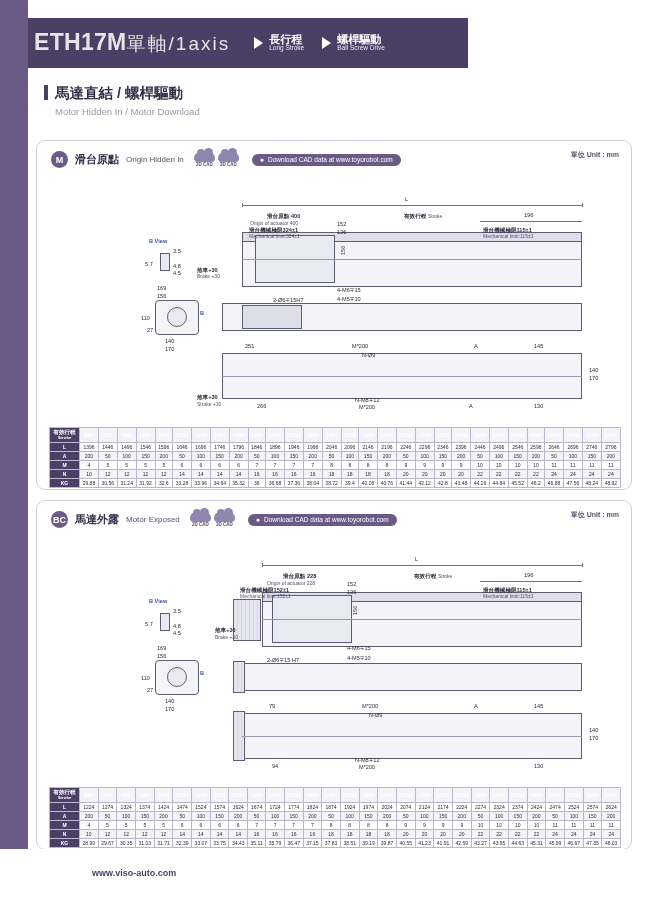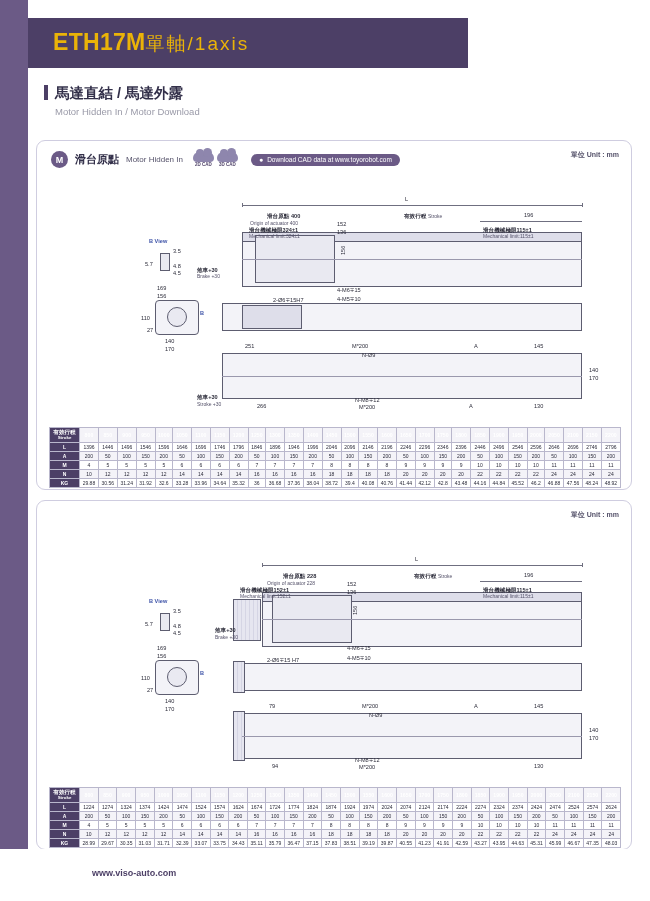--- a/index.html
+++ b/index.html
@@ -21,22 +21,22 @@
     position:absolute; left:0; bottom:0; width:28px; height:52px;
     background:#4a3f63;
   }
   
   .header {
     position:absolute; left:28px; top:18px; width:440px; height:50px;
     background:#4c3f66;
     display:flex; align-items:center;
   }
   .header .title {
-    color:#eab308; font-size:23px; font-weight:bold; letter-spacing:.3px;
-    margin-left:25px;
+    color:#e5e5e5; font-size:23px; font-weight:bold; letter-spacing:.3px;
+    margin-left:6px;
   }
   .header .title .sub { font-weight:normal; font-size:19px; letter-spacing:2px;}
   .hdr-feats { display:flex; align-items:center; margin-left:24px; gap:18px;}
   .feat { display:flex; align-items:center; gap:6px; color:#fff;}
   .feat .tri {
     width:0;height:0;border-left:9px solid #fff;border-top:6px solid transparent;border-bottom:6px solid transparent;
   }
   .feat .txt { line-height:1.05; }
   .feat .cn { font-size:11px; font-weight:bold; display:block;}
   .feat .en { font-size:6.5px; display:block; opacity:.9;}
@@ -128,33 +128,49 @@
 </head>
 <body>
 
 <div class="spine"></div>
 <div class="spine-bottom"></div>
 
 <div class="header">
   <div class="title">
     <span>ETH17M</span><span class="sub">單軸</span><span class="sub">/1axis</span>
   </div>
+  <div class="hdr-feats">
+    <div class="feat">
+      <span class="tri"></span>
+      <span class="txt">
+        <span class="cn">長行程</span>
+        <span class="en">Long Stroke</span>
+      </span>
+    </div>
+    <div class="feat">
+      <span class="tri"></span>
+      <span class="txt">
+        <span class="cn">螺桿驅動</span>
+        <span class="en">Ball Screw Drive</span>
+      </span>
+    </div>
+  </div>
 </div>
 
 <div class="sec-head">
-  <div><span class="bar"></span><span class="cn">馬達直結 / 馬達外露</span></div>
+  <div><span class="bar"></span><span class="cn">馬達直結 / 螺桿驅動</span></div>
   <div class="en">Motor Hidden In / Motor Download</div>
 </div>
 
 <div class="panel" id="panel-1">
 
   <div class="badge-row">
     <div class="circ">M</div>
     <div class="badge-cn">滑台原點</div>
-    <div class="badge-en">Motor Hidden In</div>
+    <div class="badge-en">Origin Hidden In</div>
     <div class="cadicons">
       <div class="cad">
           <div class="cloud"></div>
           <div class="lbl">2D CAD</div>
         </div>
       <div class="cad">
           <div class="cloud"></div>
           <div class="lbl">3D CAD</div>
         </div>
     </div>
@@ -440,20 +456,39 @@
             <td>48.24</td>
             <td>48.92</td>
           </tr>
         </tbody>
     </table>
   </div>
 </div>
 
 <div class="panel" id="panel-2">
 
+  <div class="badge-row">
+    <div class="circ">BC</div>
+    <div class="badge-cn">馬達外露</div>
+    <div class="badge-en">Motor Exposed</div>
+    <div class="cadicons">
+      <div class="cad">
+          <div class="cloud"></div>
+          <div class="lbl">2D CAD</div>
+        </div>
+      <div class="cad">
+          <div class="cloud"></div>
+          <div class="lbl">3D CAD</div>
+        </div>
+    </div>
+    <div class="dlbtn">
+        <span class="arr">●</span>
+        <span>Download CAD data at www.toyorobot.com</span>
+      </div>
+  </div>
   <div class="unit"><b>單位 Unit : mm</b></div>
 
   <div class="draw">
     <div class="rect light" style="left:225px;top:57px;width:320px;height:55px;"></div>
     <div class="rect mid" style="left:225px;top:57px;width:320px;height:10px;"></div>
     <div class="rect" style="left:235px;top:60px;width:80px;height:48px;"></div>
     <div class="hatch" style="left:196px;top:64px;width:28px;height:42px;"></div>
     <div class="ln hl" style="left:225px;top:84px;width:320px;background:#9a98ad;"></div>
 
     <div class="ln hl" style="left:225px;top:30px;width:320px;"></div>

